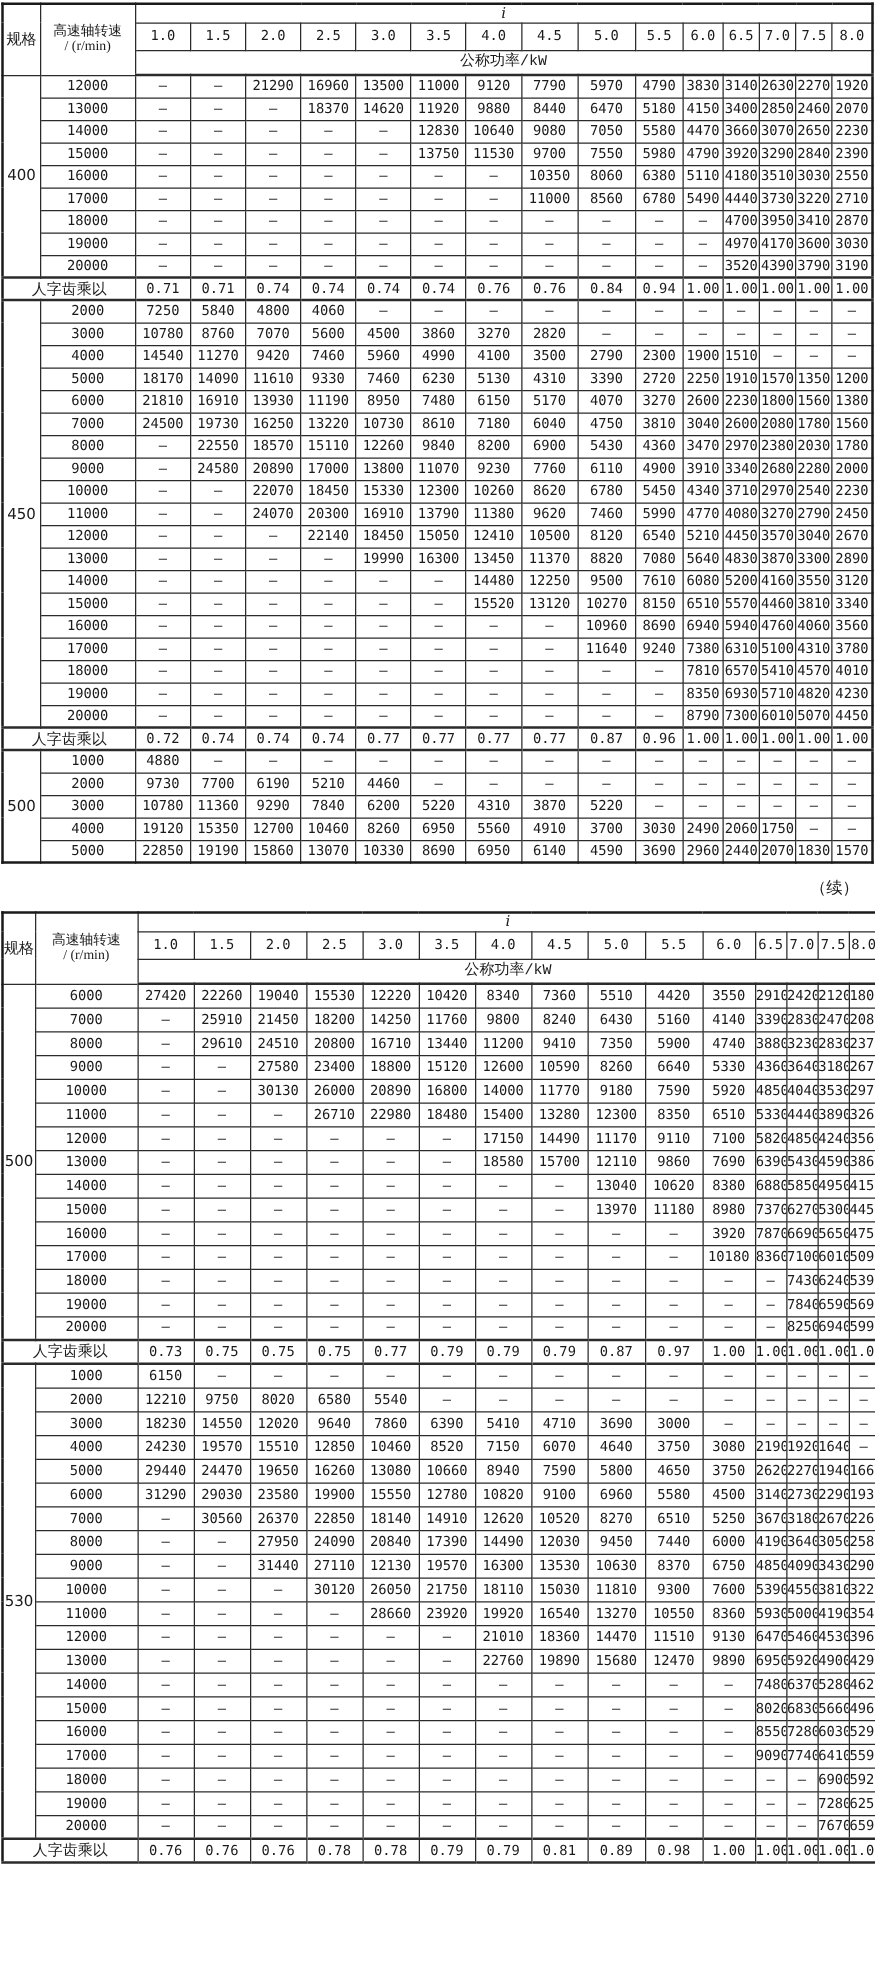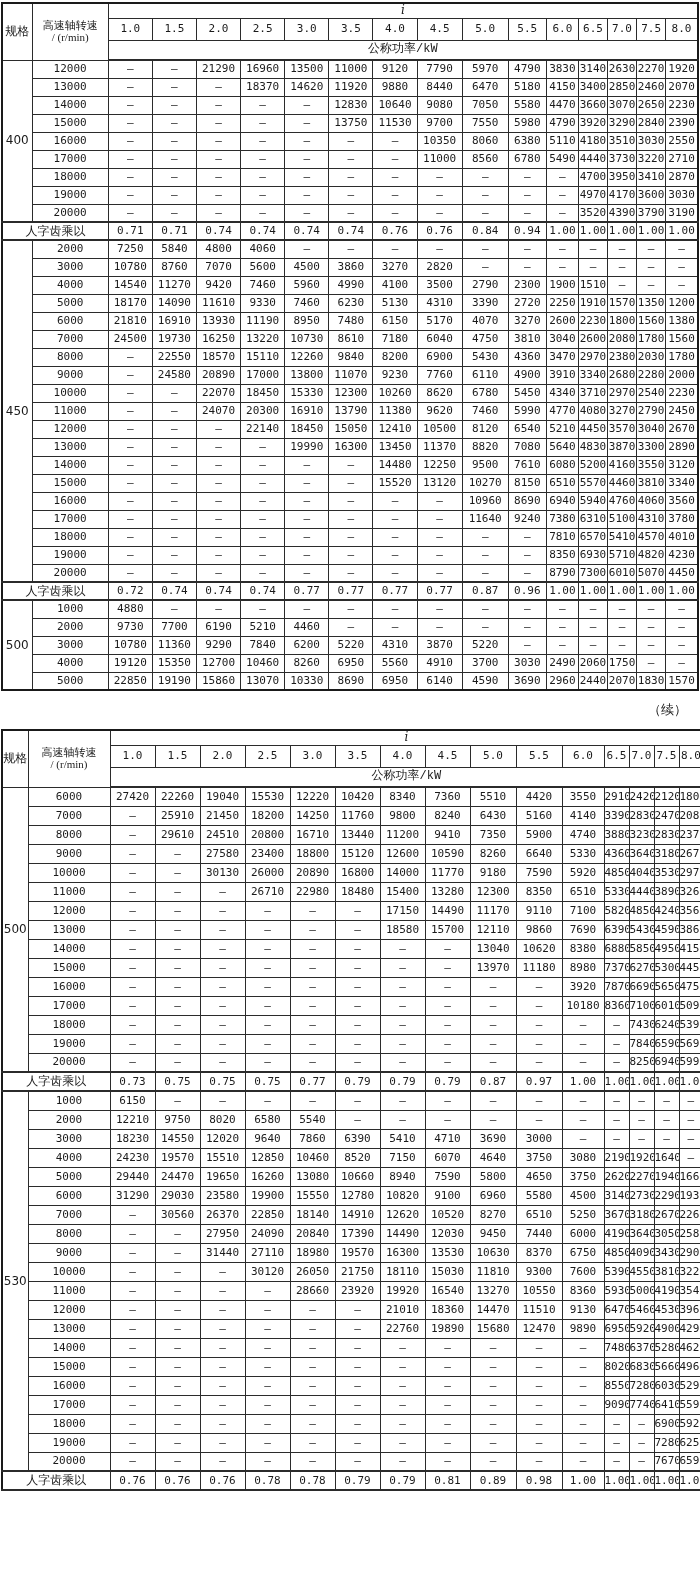--- a/index.html
+++ b/index.html
@@ -1202,21 +1202,21 @@
           <td>3640</td>
           <td>3050</td>
           <td>2580</td>
         </tr>
         <tr>
           <td>9000</td>
           <td>—</td>
           <td>—</td>
           <td>31440</td>
           <td>27110</td>
-          <td>18980</td>
+          <td>12130</td>
           <td>19570</td>
           <td>16300</td>
           <td>13530</td>
           <td>10630</td>
           <td>8370</td>
           <td>6750</td>
           <td>4850</td>
           <td>4090</td>
           <td>3430</td>
           <td>2900</td>

